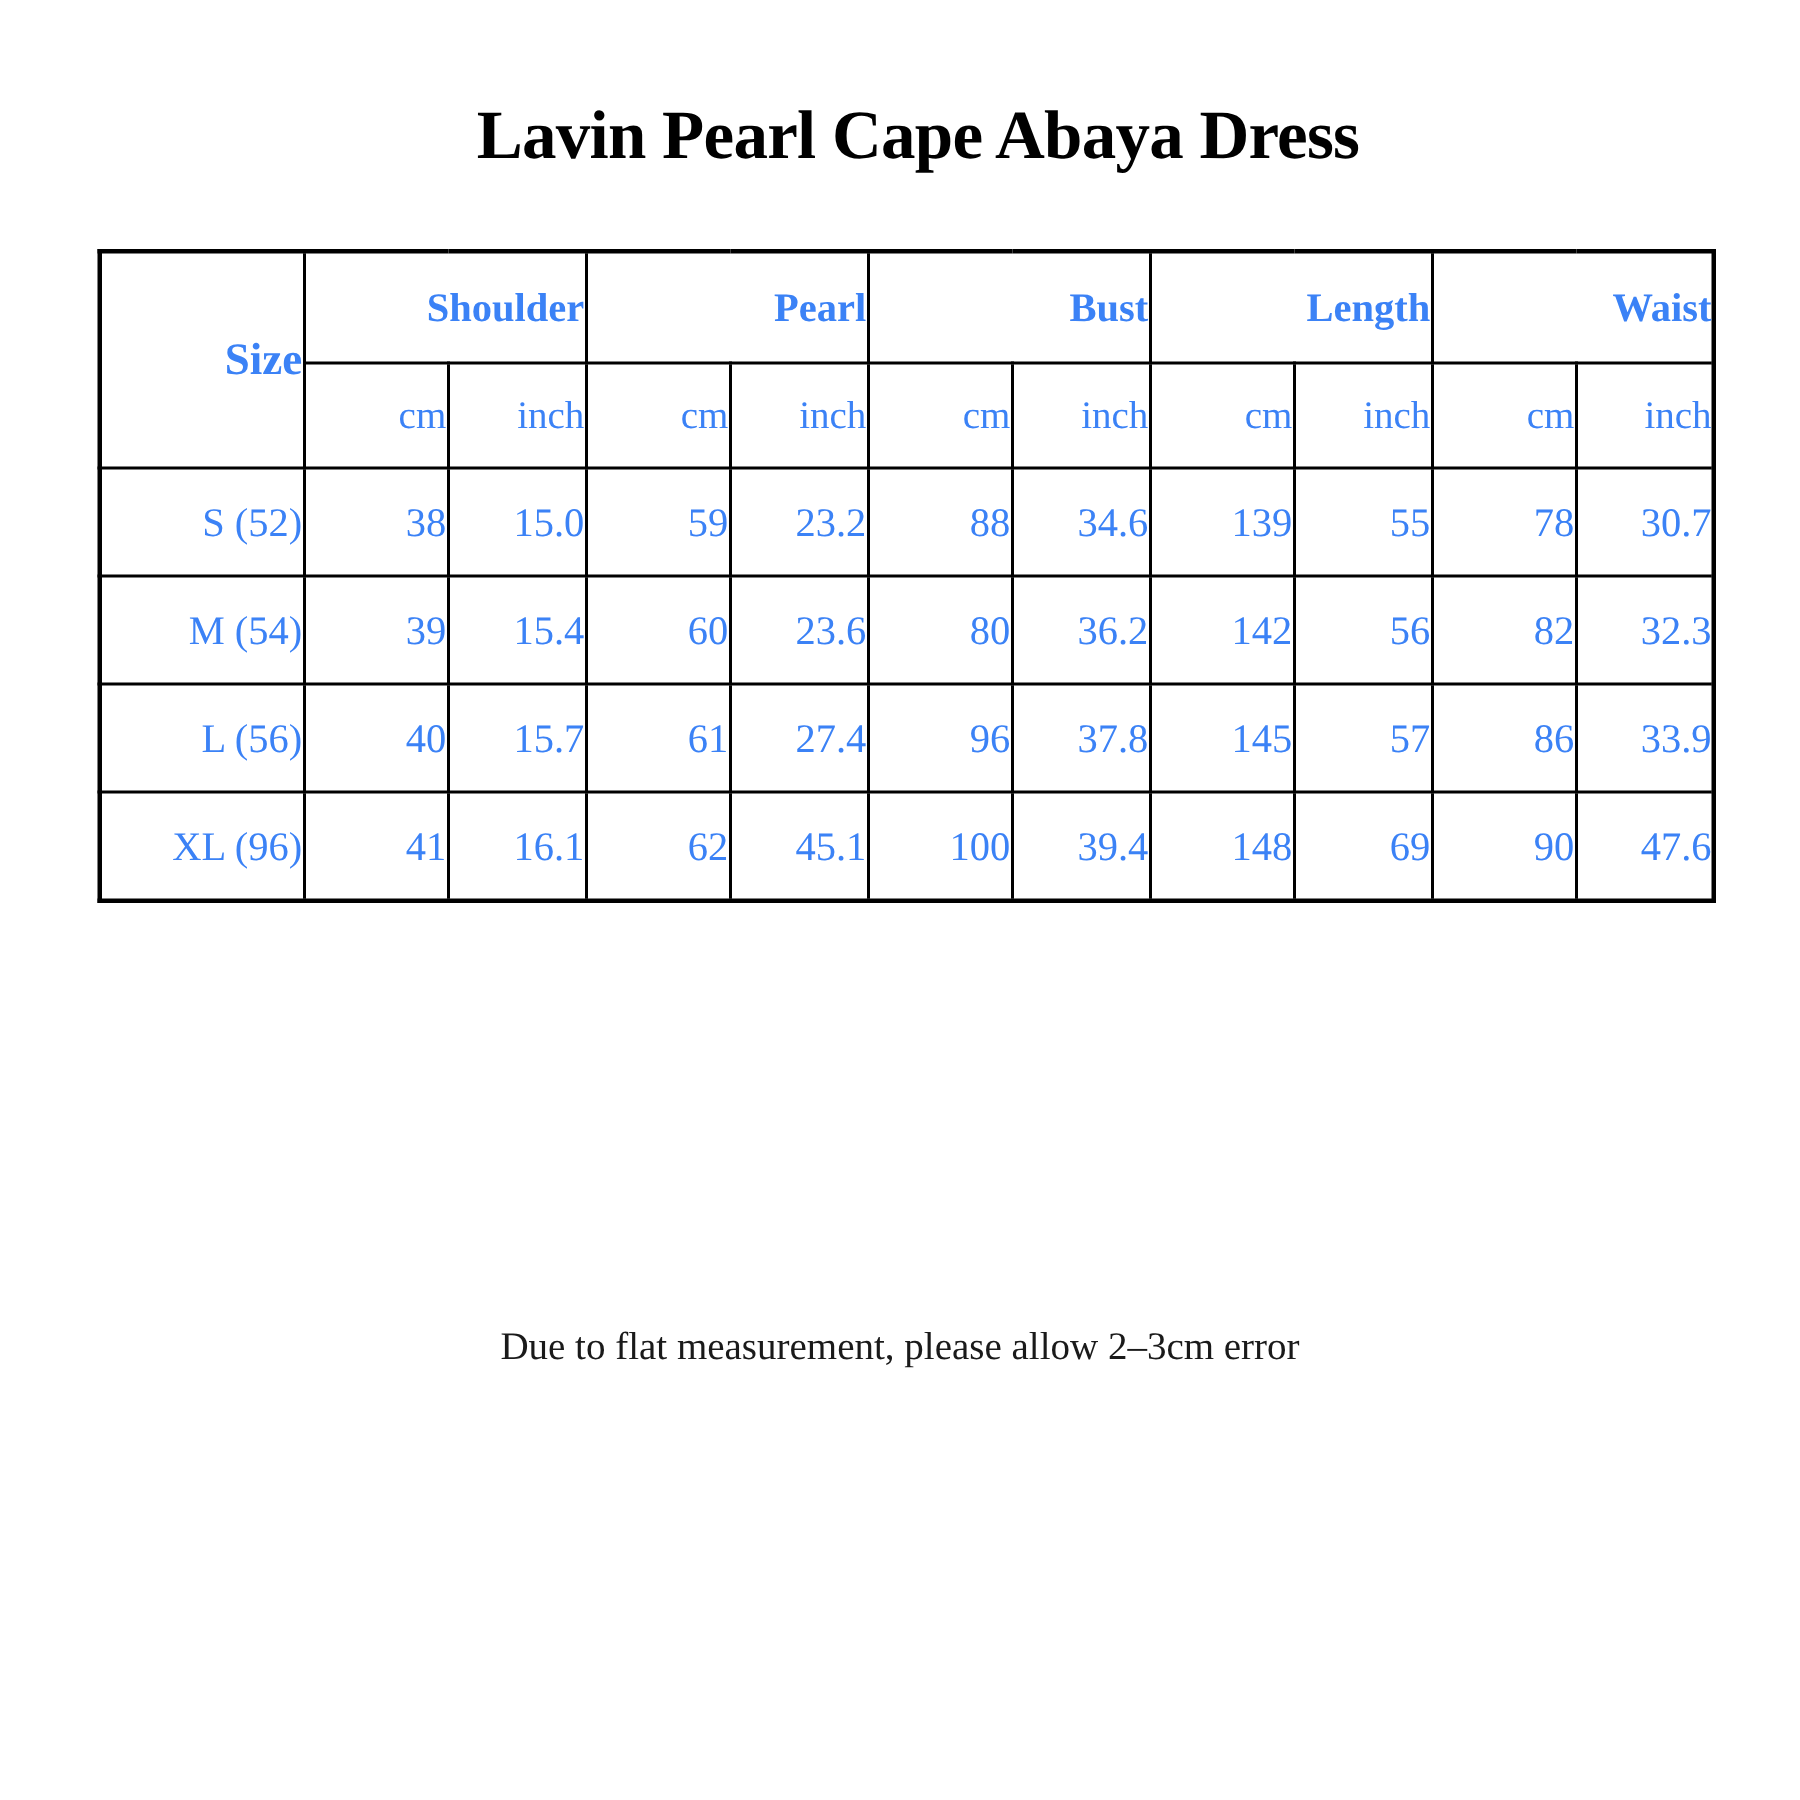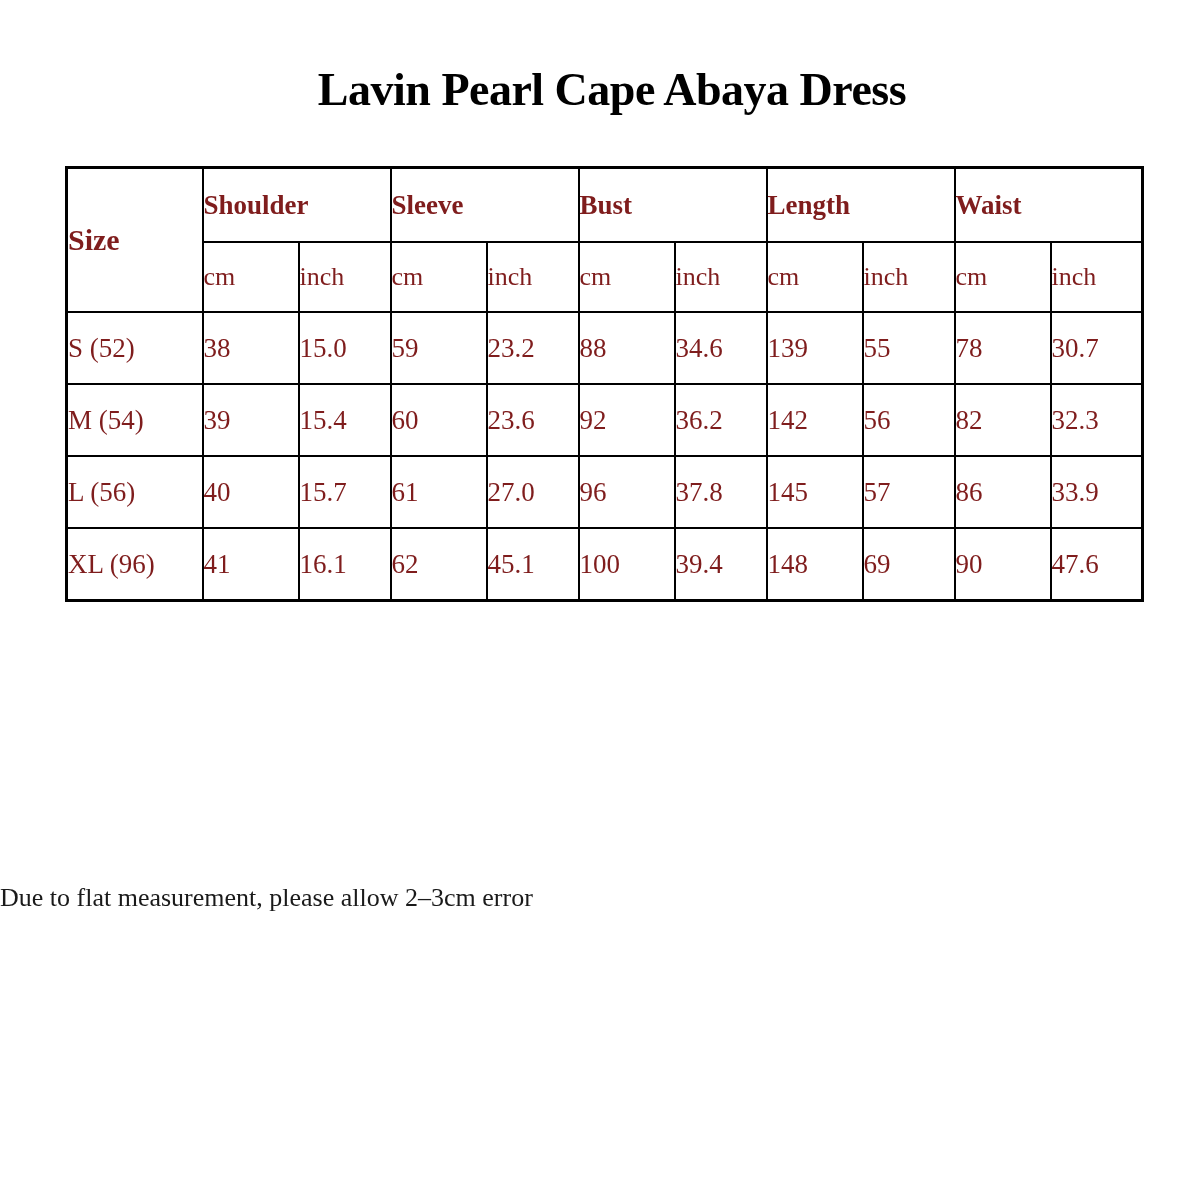--- a/index.html
+++ b/index.html
@@ -49,24 +49,24 @@
   table.size-chart {
     border-collapse: collapse;
     table-layout: fixed;
     width: 1062px;
     background: #ffffff;
   }
 
   table.size-chart th,
   table.size-chart td {
     border: 2px solid #000000;
-    text-align: left;
+    text-align: right;
     vertical-align: middle;
     padding: 0;
-    color: #7f1d1d;
+    color: #3b82f6;
   }
 
   table.size-chart {
     border: 3px solid #000000;
   }
 
   th.group-head {
     font-weight: bold;
     font-size: 27px;
     height: 72px;
@@ -99,20 +99,21 @@
 
   .col-size  { width: 136px; }
   .col-cm    { width: 96px; }
   .col-inch  { width: 92px; }
 
   .footnote {
     position: absolute;
     top: 882px;
     left: 0;
     width: 1200px;
+    text-align: center;
     font-size: 26px;
     line-height: 32px;
     font-weight: normal;
     color: #1a1a1a;
     white-space: nowrap;
   }
 </style>
 </head>
 <body>
 
@@ -132,21 +133,21 @@
           <col class="col-inch">
         <col class="col-cm">
           <col class="col-inch">
         <col class="col-cm">
           <col class="col-inch">
       </colgroup>
       <thead>
         <tr>
           <th class="size-head" rowspan="2">Size</th>
           <th class="group-head" colspan="2">Shoulder</th>
-          <th class="group-head" colspan="2">Sleeve</th>
+          <th class="group-head" colspan="2">Pearl</th>
           <th class="group-head" colspan="2">Bust</th>
           <th class="group-head" colspan="2">Length</th>
           <th class="group-head" colspan="2">Waist</th>
         </tr>
         <tr>
           <th class="unit-head">cm</th>
           <th class="unit-head">inch</th>
           <th class="unit-head">cm</th>
           <th class="unit-head">inch</th>
           <th class="unit-head">cm</th>
@@ -170,33 +171,33 @@
           <td class="val-cell">55</td>
           <td class="val-cell">78</td>
           <td class="val-cell">30.7</td>
         </tr>
         <tr>
           <td class="size-cell">M (54)</td>
           <td class="val-cell">39</td>
           <td class="val-cell">15.4</td>
           <td class="val-cell">60</td>
           <td class="val-cell">23.6</td>
-          <td class="val-cell">92</td>
+          <td class="val-cell">80</td>
           <td class="val-cell">36.2</td>
           <td class="val-cell">142</td>
           <td class="val-cell">56</td>
           <td class="val-cell">82</td>
           <td class="val-cell">32.3</td>
         </tr>
         <tr>
           <td class="size-cell">L (56)</td>
           <td class="val-cell">40</td>
           <td class="val-cell">15.7</td>
           <td class="val-cell">61</td>
-          <td class="val-cell">27.0</td>
+          <td class="val-cell">27.4</td>
           <td class="val-cell">96</td>
           <td class="val-cell">37.8</td>
           <td class="val-cell">145</td>
           <td class="val-cell">57</td>
           <td class="val-cell">86</td>
           <td class="val-cell">33.9</td>
         </tr>
         <tr>
           <td class="size-cell">XL (96)</td>
           <td class="val-cell">41</td>

